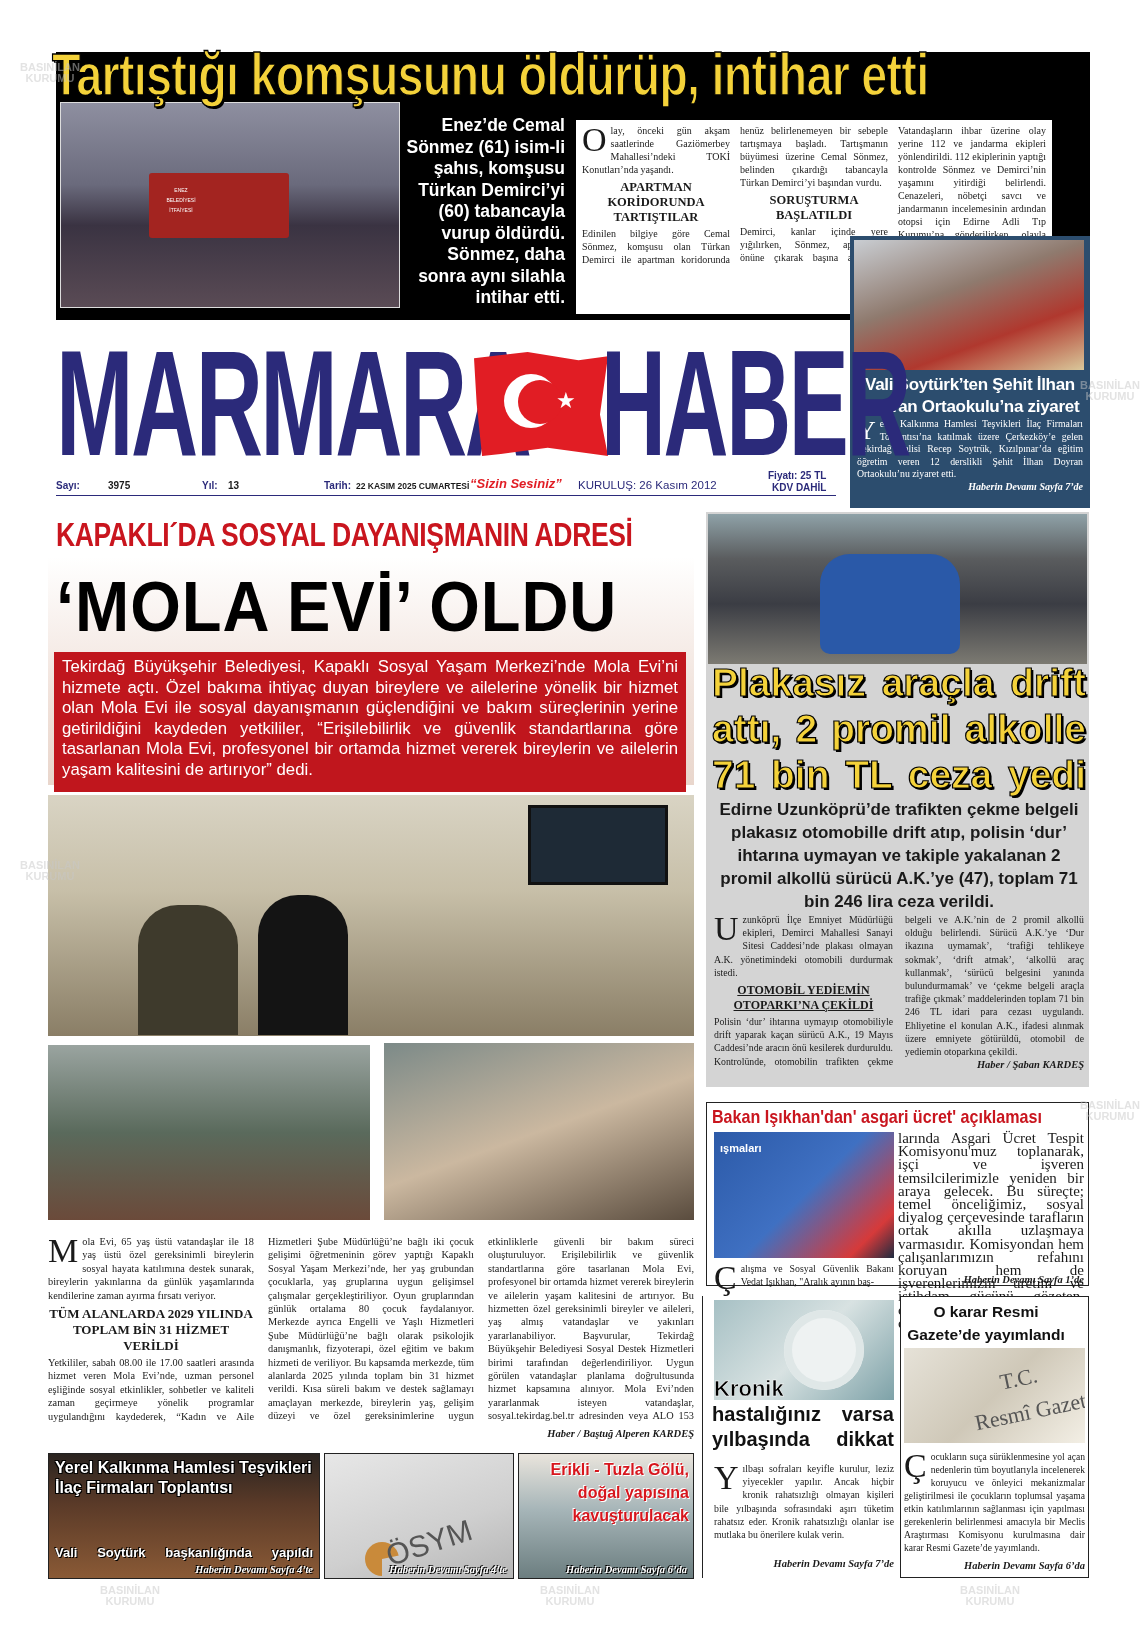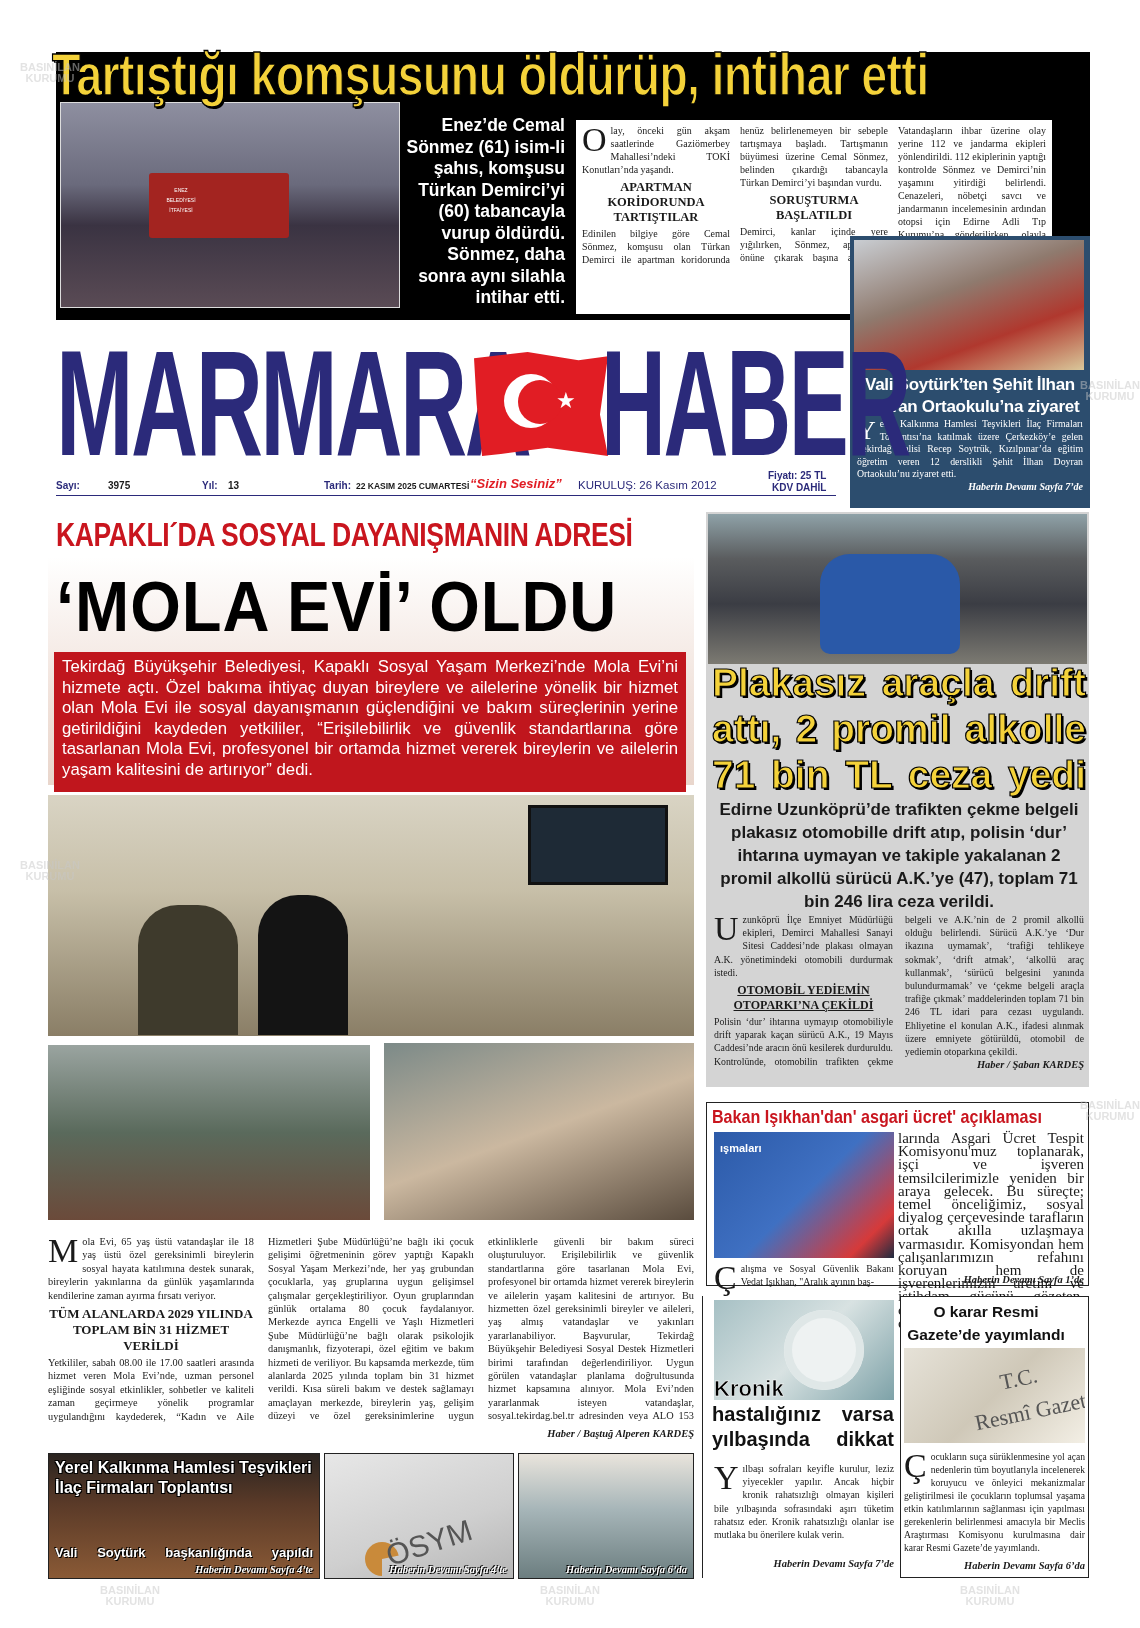--- a/index.html
+++ b/index.html
@@ -229,20 +229,21 @@
   <div class="promo-title-w">Yerel Kalkınma Hamlesi Teşvikleri İlaç Firmaları Toplantısı</div>
   <div class="promo-caption">Vali Soytürk başkanlığında yapıldı</div>
   <div class="promo-more">Haberin Devamı Sayfa 4’te</div>
 </div>
 <div id="promo-ales" class="promo">
   <div class="osym-dot"></div>
   <div class="osym">ÖSYM</div>
   <div class="promo-more">Haberin Devamı Sayfa 4’te</div>
 </div>
 <div id="promo-erikli" class="promo">
+  <div class="promo-title-r">Erikli - Tuzla Gölü, doğal yapısına kavuşturulacak</div>
   <div class="promo-more">Haberin Devamı Sayfa 6’da</div>
 </div>
 
 <div class="wm" style="left:20px; top:62px;"><span>BASINİLAN</span><br><span>KURUMU</span></div>
 <div class="wm" style="left:1080px; top:380px;"><span>BASINİLAN</span><br><span>KURUMU</span></div>
 <div class="wm" style="left:20px; top:860px;"><span>BASINİLAN</span><br><span>KURUMU</span></div>
 <div class="wm" style="left:1080px; top:1100px;"><span>BASINİLAN</span><br><span>KURUMU</span></div>
 <div class="wm" style="left:100px; top:1585px;"><span>BASINİLAN</span><br><span>KURUMU</span></div>
 <div class="wm" style="left:540px; top:1585px;"><span>BASINİLAN</span><br><span>KURUMU</span></div>
 <div class="wm" style="left:960px; top:1585px;"><span>BASINİLAN</span><br><span>KURUMU</span></div>

